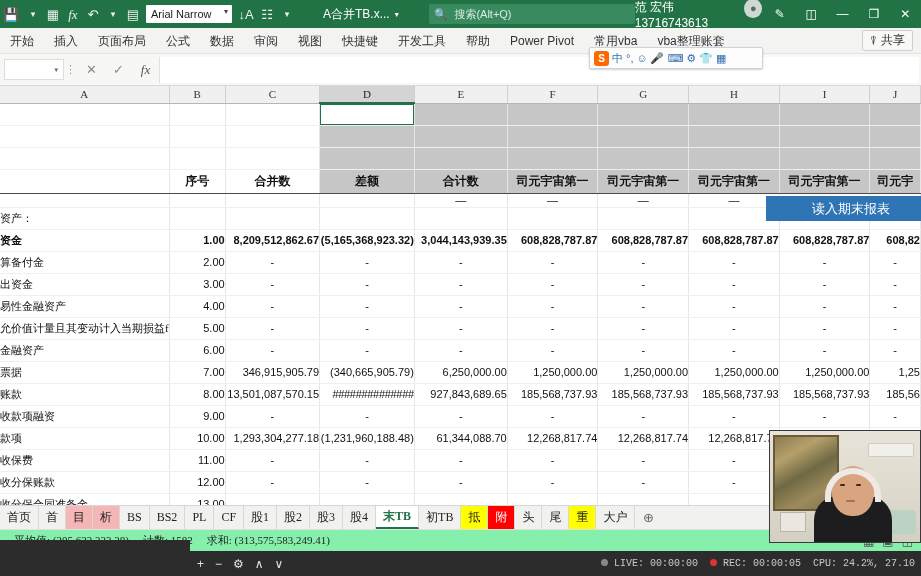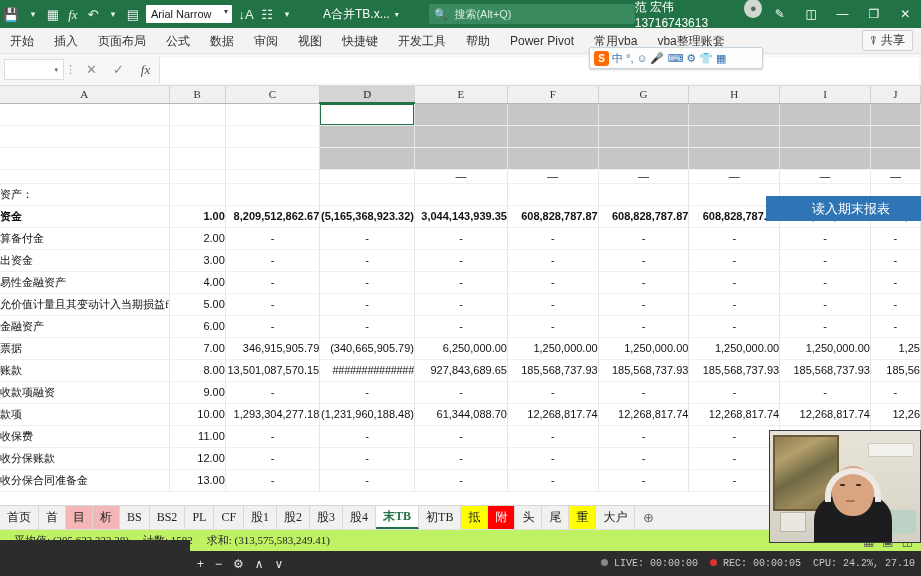--- a/index.html
+++ b/index.html
@@ -166,21 +166,21 @@
   .stab.yellow { background: #ffff00; }
   .stab.red { background: #ff0000; color: #ffffff; }
   .addtab {
     width: 26px; display: flex; align-items: center; justify-content: center;
     color: #666; font-size: 13px;
   }
 
   
   .statusbar {
     position: absolute; left: 0; top: 529px; width: 921px; height: 22px;
-    background: #bef264; display: flex; align-items: center;
+    background: #86efac; display: flex; align-items: center;
     font-size: 11px; color: #222; border-top: 1px solid #e0e0de;
   }
   .stat { margin-left: 14px; font-family: "Liberation Serif", serif; }
   .viewicons { margin-left: auto; display: flex; gap: 8px; padding-right: 8px; color: #555; font-size: 12px; }
 
   
   .obsbar {
     position: absolute; left: 0; top: 551px; width: 921px; height: 25px;
     background: #2c2c2c; display: flex; align-items: center;
     font-size: 10px; color: #c9c9c9;
@@ -366,20 +366,32 @@
             <td class="cell " style="width: 65px; height: 22px;"></td>
             <td class="cell " style="width: 95px; height: 22px;"></td>
             <td class="cell greyband" style="width: 95px; height: 22px;"></td>
             <td class="cell greyband" style="width: 95px; height: 22px;"></td>
             <td class="cell greyband" style="width: 95px; height: 22px;"></td>
             <td class="cell greyband" style="width: 95px; height: 22px;"></td>
             <td class="cell greyband" style="width: 95px; height: 22px;"></td>
             <td class="cell greyband" style="width: 95px; height: 22px;"></td>
             <td class="cell greyband" style="width: 55px; height: 22px;"></td>
           </tr>
+          <tr style="height: 24px;">
+            <td class="cell hdrcell" style="width: 165px; height: 24px;"></td>
+            <td class="cell hdrcell" style="width: 65px; height: 24px;">序号</td>
+            <td class="cell hdrcell" style="width: 95px; height: 24px;">合并数</td>
+            <td class="cell hdrcell greyband" style="width: 95px; height: 24px;">差额</td>
+            <td class="cell hdrcell greyband" style="width: 95px; height: 24px;">合计数</td>
+            <td class="cell hdrcell greyband" style="width: 95px; height: 24px;">司元宇宙第一</td>
+            <td class="cell hdrcell greyband" style="width: 95px; height: 24px;">司元宇宙第一</td>
+            <td class="cell hdrcell greyband" style="width: 95px; height: 24px;">司元宇宙第一</td>
+            <td class="cell hdrcell greyband" style="width: 95px; height: 24px;">司元宇宙第一</td>
+            <td class="cell hdrcell greyband" style="width: 55px; height: 24px;">司元宇</td>
+          </tr>
           <tr style="height: 14px;">
             <td class="cell dashrow" style="width: 165px; height: 14px;"></td>
             <td class="cell dashrow" style="width: 65px; height: 14px;"></td>
             <td class="cell dashrow" style="width: 95px; height: 14px;"></td>
             <td class="cell dashrow" style="width: 95px; height: 14px;"></td>
             <td class="cell dashrow" style="width: 95px; height: 14px;">—</td>
             <td class="cell dashrow" style="width: 95px; height: 14px;">—</td>
             <td class="cell dashrow" style="width: 95px; height: 14px;">—</td>
             <td class="cell dashrow" style="width: 95px; height: 14px;">—</td>
             <td class="cell dashrow" style="width: 95px; height: 14px;">—</td>

